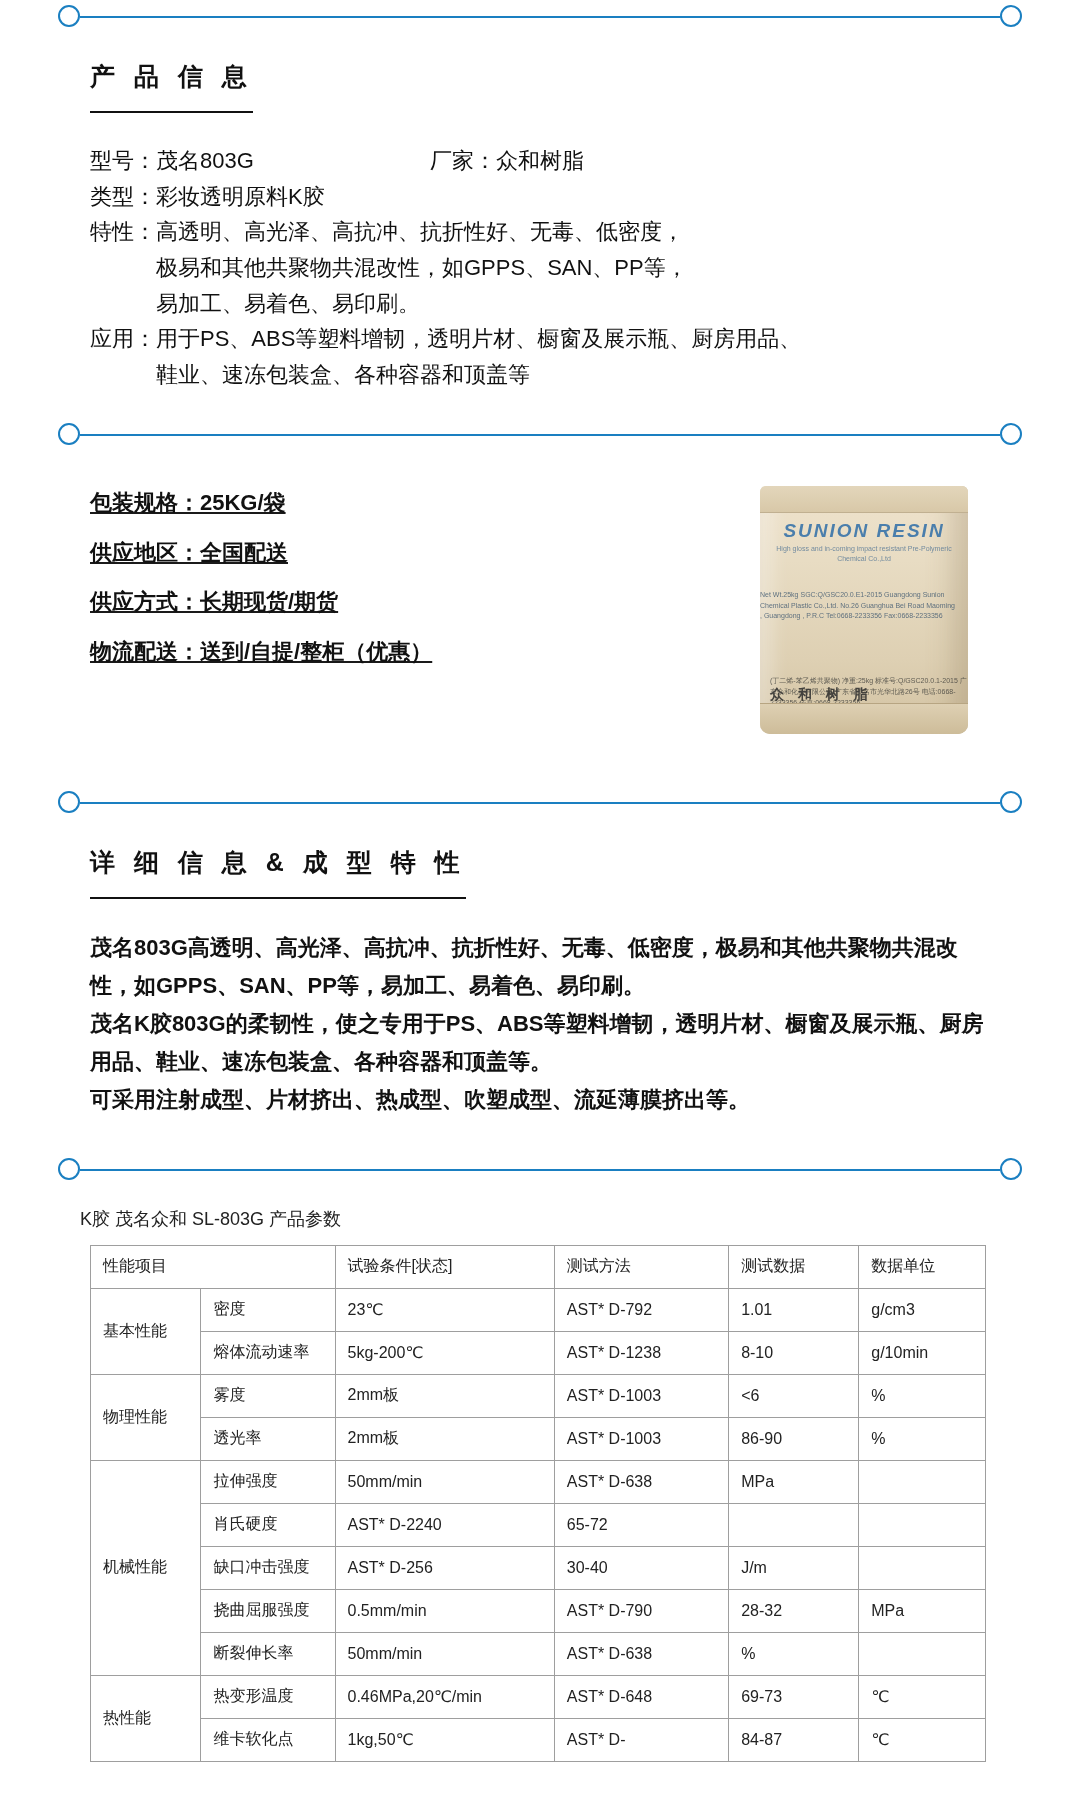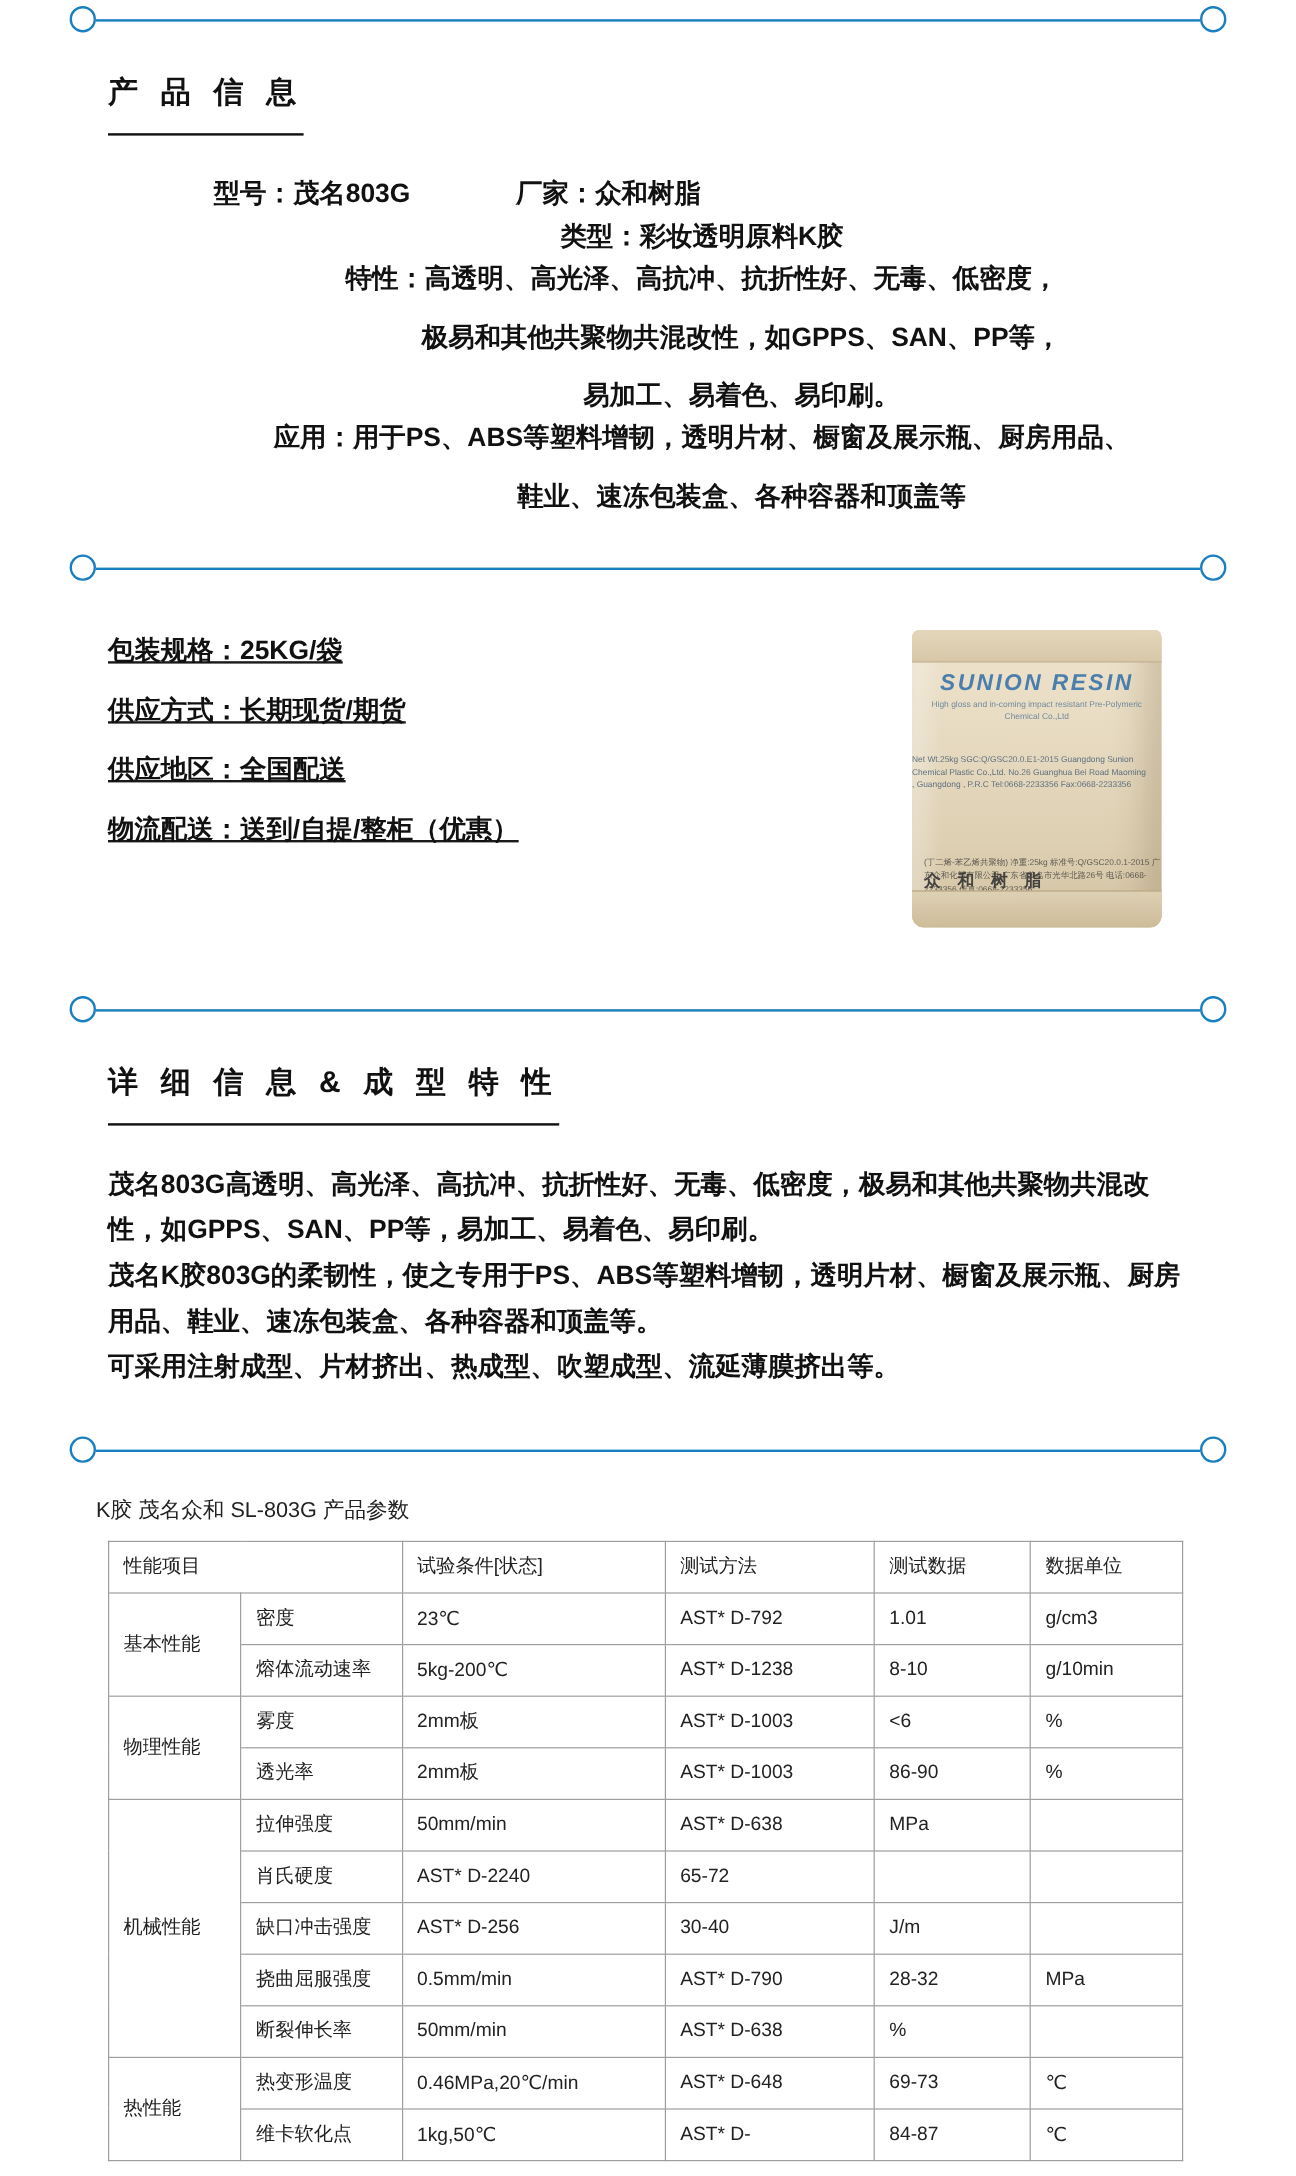--- a/index.html
+++ b/index.html
@@ -53,28 +53,27 @@
     display:inline-block;
     border-bottom:2px solid #111;
     padding-bottom:18px;
   }
   .sec-head-wrap{padding-left:0;}
 
   
   .info-block{
     margin:30px 0 0 90px;
     font-size:22px;
-    font-weight:bold;
+    font-weight:normal;
     line-height:1.62;
     color:#111;
-    text-align:center;
   }
   .info-row{display:flex;}
   .info-row .col-a{width:340px;flex:0 0 340px;}
-  .info-indent{padding-left:66px;margin-top:13px;}
+  .info-indent{padding-left:66px;}
   .info-line{white-space:pre-wrap;}
 
   
   .pack-wrap{
     position:relative;
     margin:26px 0 0 0;
     min-height:290px;
     text-decoration:underline;
   }
   .pack-list{
@@ -230,22 +229,22 @@
 
   <div class="divider" style="margin-top:26px;">
     <span class="circ left"></span>
     <span class="line"></span>
     <span class="circ right"></span>
   </div>
 
   <div class="pack-wrap">
     <div class="pack-list">
       <div>包装规格：25KG/袋</div>
+      <div>供应地区：全国配送</div>
       <div>供应方式：长期现货/期货</div>
-      <div>供应地区：全国配送</div>
       <div>物流配送：送到/自提/整柜（优惠）</div>
     </div>
 
     <div class="bag">
       <div class="brand">SUNION    RESIN</div>
       <div class="sub">High gloss and in-coming impact resistant
 Pre-Polymeric Chemical Co.,Ltd</div>
       <div class="specs">Net Wt.25kg
 SGC:Q/GSC20.0.E1-2015
 Guangdong Sunion Chemical

